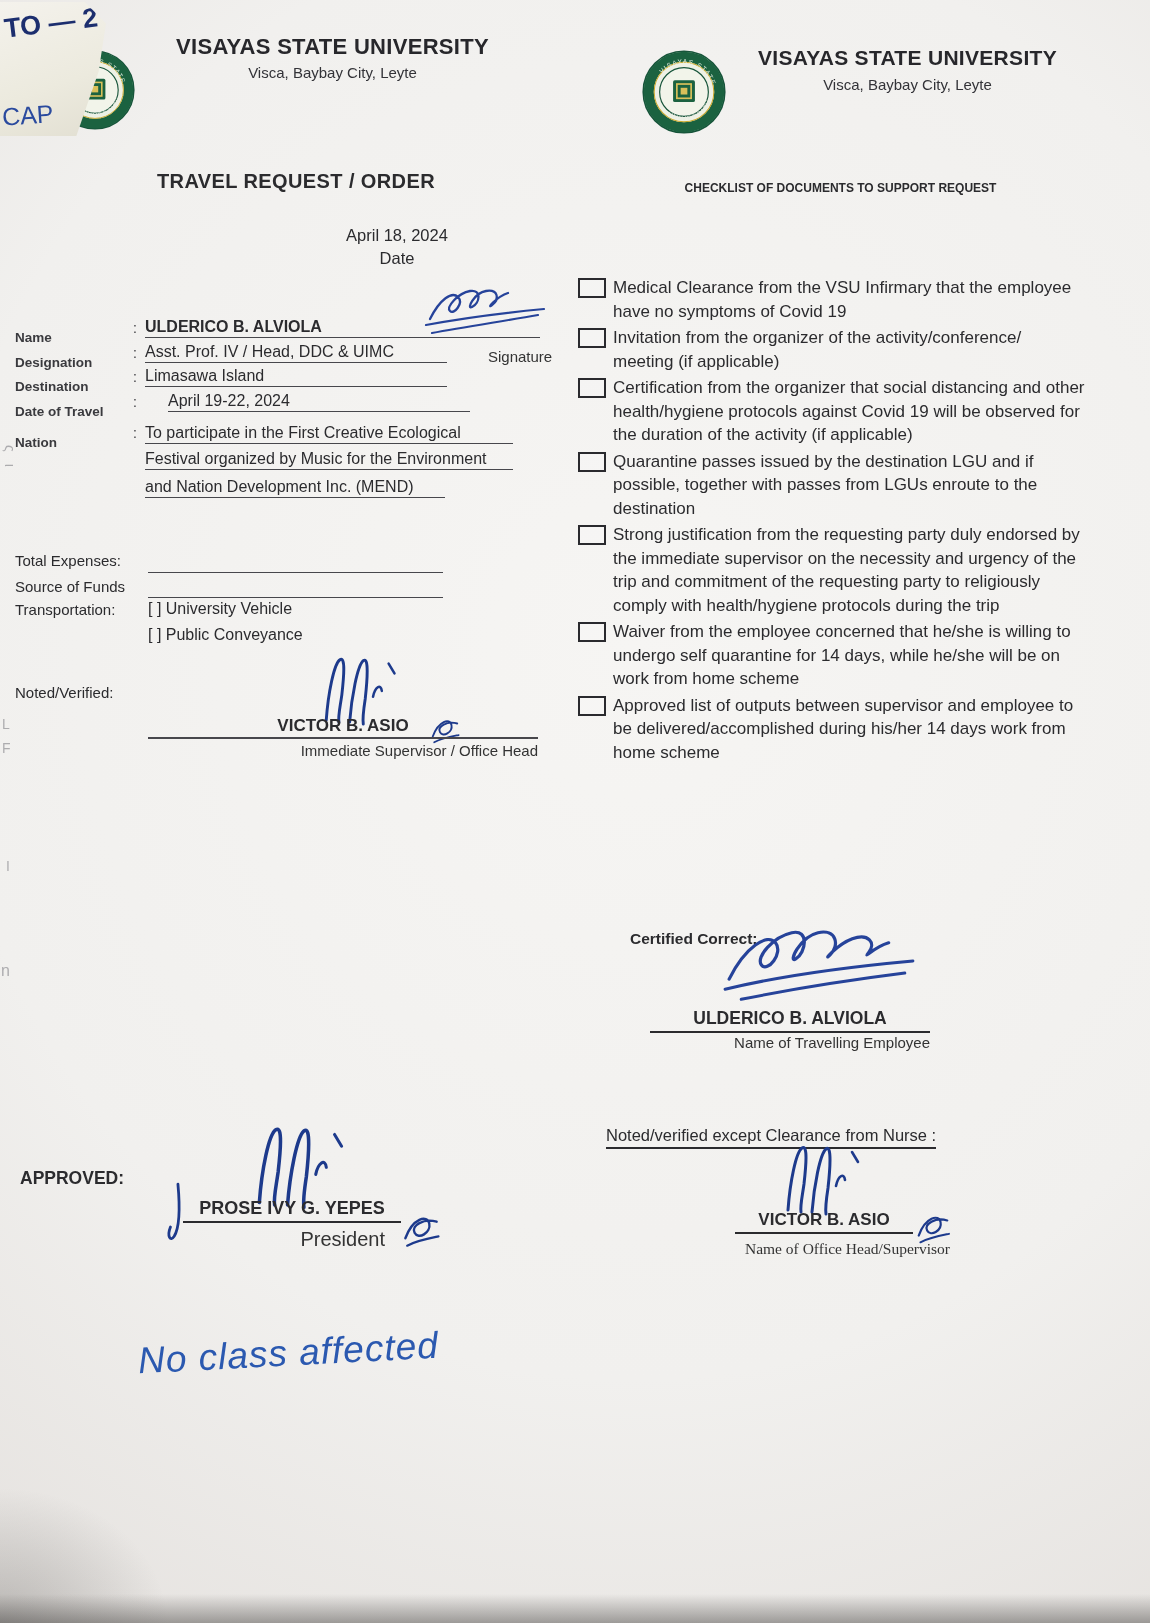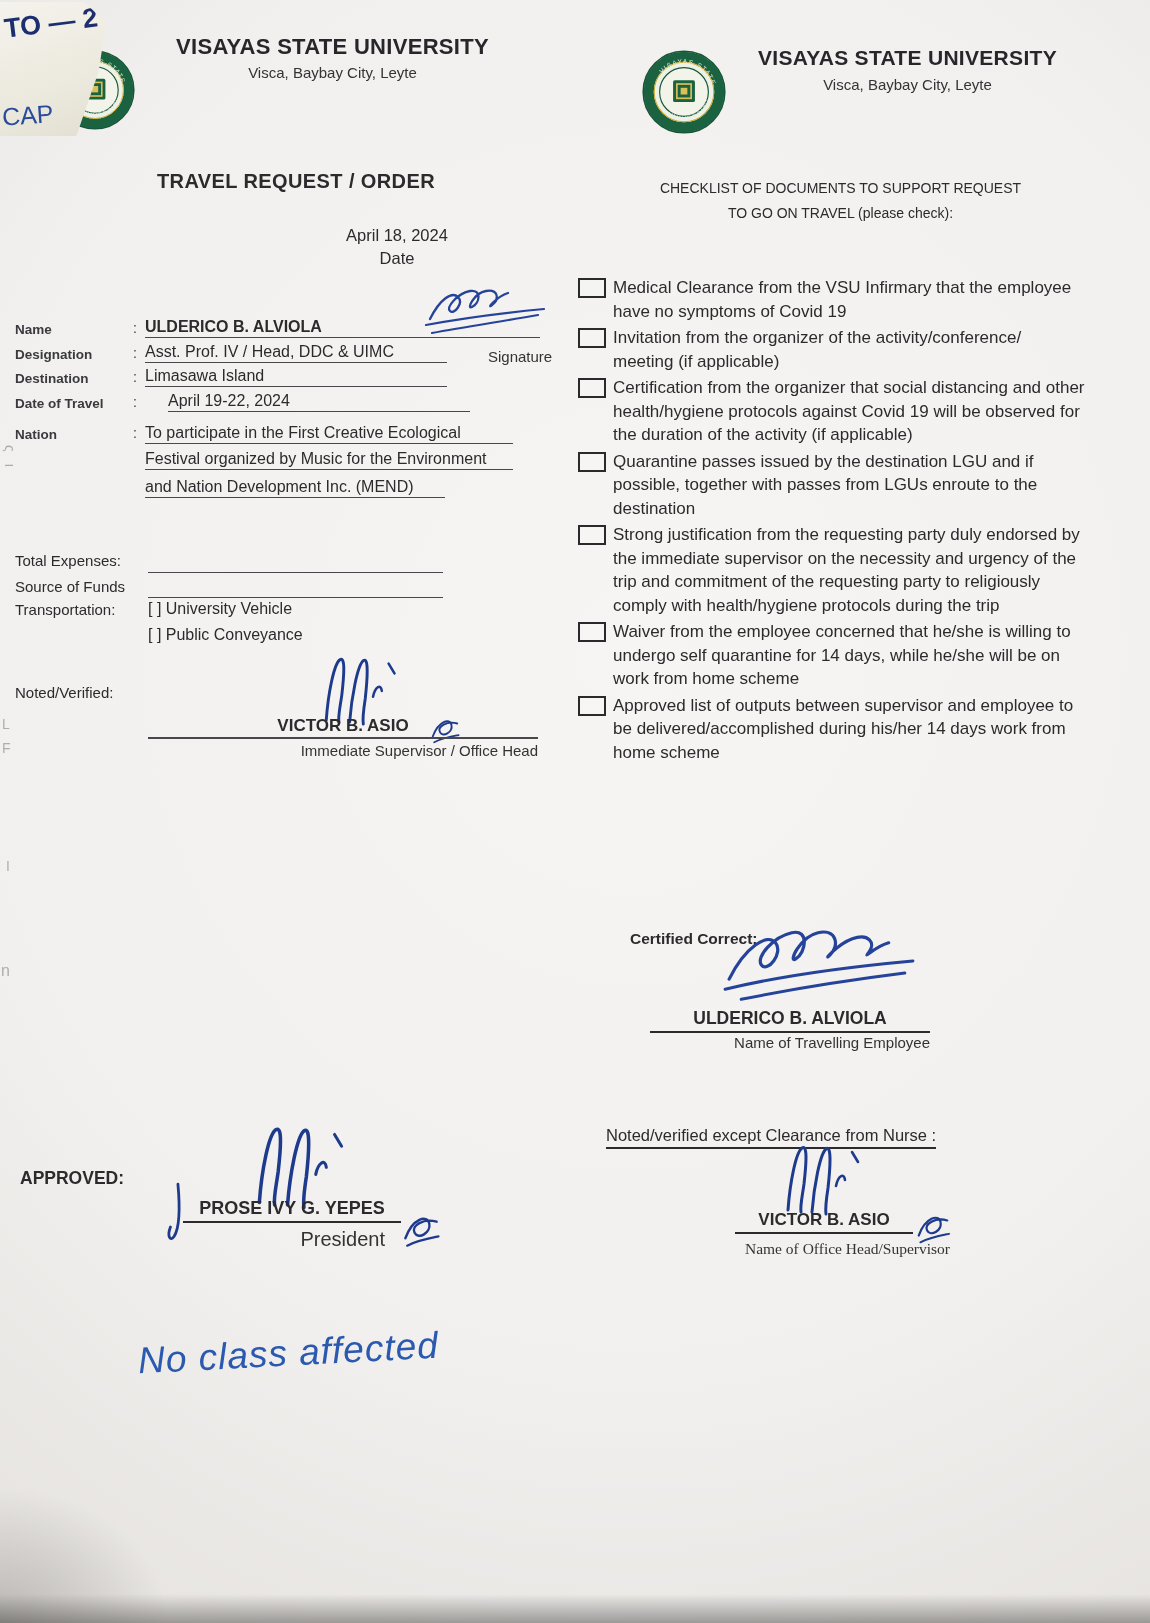--- a/index.html
+++ b/index.html
@@ -29,28 +29,28 @@
   }
   .note-l1 { position:absolute; left:4px; top:6px; font-size:27px; font-weight:bold; color:#1c2e6e; transform:rotate(-7deg); white-space:nowrap; }
   .note-l2 { position:absolute; left:2px; bottom:6px; font-size:25px; color:#2a4a9e; transform:rotate(-4deg); }
 
   
   .form-title { left:148px; top:170px; width:296px; text-align:center; font-weight:bold; font-size:20px; letter-spacing:0.4px; }
   .date-val { left:297px; top:226px; width:200px; text-align:center; font-size:16.5px; }
   .date-lbl { left:297px; top:249px; width:200px; text-align:center; font-size:16.5px; }
 
   
-  .chk-title { left:588px; top:176px; width:505px; text-align:center; font-weight:normal; font-size:14px; line-height:25px; }
+  .chk-title { left:588px; top:176px; width:505px; text-align:center; font-weight:bold; font-size:12px; line-height:25px; }
   .chk-list { left:578px; top:276px; width:518px; }
   .chk-item { display:flex; align-items:flex-start; margin-bottom:3px; }
   .chk-box { flex:0 0 28px; width:28px; height:20px; border:2.4px solid #2a2a2e; margin-top:2px; margin-right:7px; background:rgba(255,255,255,0.15); }
   .chk-text { font-size:17px; line-height:23.5px; width:473px; color:#2b2b2e; }
 
   
-  .f-label { font-size:13.5px; font-weight:600; color:#3a3a3e; }
+  .f-label { font-size:13.5px; font-weight:600; color:#3a3a3e;margin-top:8px; }
   .f-colon { font-size:14px; color:#3a3a3e; }
   .f-value { font-size:16px; border-bottom:1.6px solid #47474c; padding-bottom:1px; }
   .sig-lbl { font-size:15px; color:#333; }
   .plain { font-size:16px; }
   .uline { border-bottom:1.6px solid #47474c; }
 
   .name-block { text-align:center; font-weight:bold; font-size:17px; }
   .caption { text-align:right; font-size:15px; color:#333; }
   .name-underlined { border-bottom:2px solid #2b2b2e; padding-bottom:2px; }
 
@@ -135,21 +135,20 @@
 
   <div class="abs hdr-uni" style="left:735px; top:46px; width:345px; font-size:21px;">VISAYAS STATE UNIVERSITY</div>
   <div class="abs hdr-addr" style="left:735px; top:76px; width:345px;">Visca, Baybay City, Leyte</div>
 
   <div class="abs form-title">TRAVEL REQUEST / ORDER</div>
   <div class="abs date-val">April 18, 2024</div>
   <div class="abs date-lbl">Date</div>
 
   <div class="abs chk-title">
     <div>CHECKLIST OF DOCUMENTS TO SUPPORT REQUEST</div>
-    <div>TO GO ON TRAVEL (please check):</div>
   </div>
 
   <div class="abs chk-list">
     <div class="chk-item">
       <span class="chk-box"></span>
       <span class="chk-text">Medical Clearance from the VSU Infirmary that the employee have no symptoms of Covid 19</span>
     </div>
     <div class="chk-item">
       <span class="chk-box"></span>
       <span class="chk-text">Invitation from the organizer of the activity/conference/ meeting (if applicable)</span>

